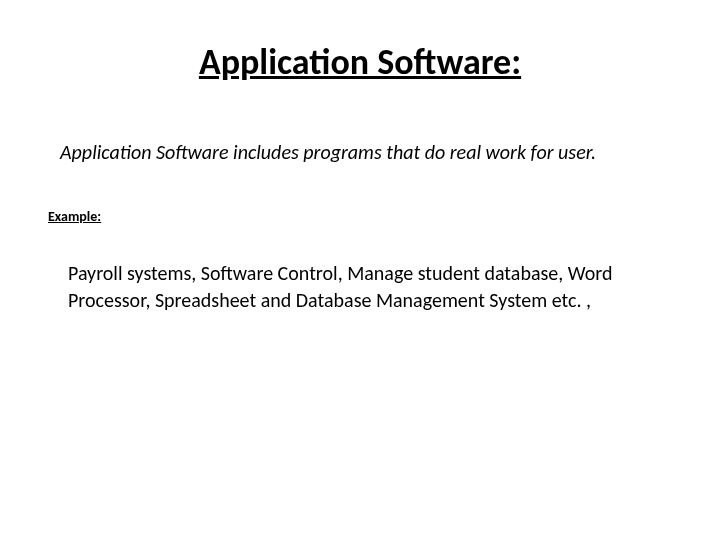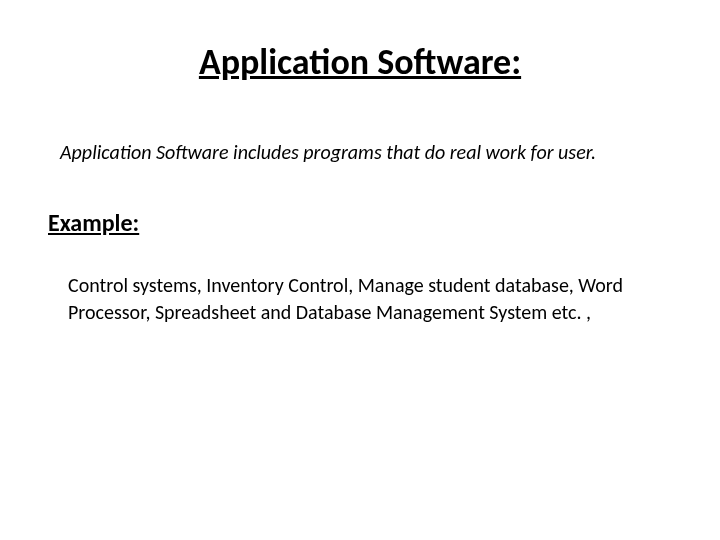--- a/index.html
+++ b/index.html
@@ -1,20 +1,20 @@
 <!DOCTYPE html>
 <html><head>
   <meta charset="utf-8">
   <style>
     * { margin: 0; padding: 0; box-sizing: border-box; }
     body { width: 720px; height: 540px; background: #ffffff; font-family: Calibri, Arial, sans-serif; color: #000; padding: 30px 40px; }
     .title { font-size: 36px; font-weight: bold; text-decoration: underline; text-align: center; margin-top: 10px; margin-bottom: 55px; }
     .definition { font-size: 20px; margin-left: 20px; margin-right: 30px; line-height: 1.35; margin-bottom: 42px; font-style: italic; }
-    .example-label { font-size: 24px; font-weight: bold; text-decoration: underline; margin-left: 8px; margin-bottom: 35px; }
+    .example-label { font-size: 14px; font-weight: bold; text-decoration: underline; margin-left: 8px; margin-bottom: 35px; }
     .example-body { font-size: 20px; margin-left: 28px; margin-right: 30px; line-height: 1.35; }
   </style>
 </head>
 <body>
 
 <h1 class="title">Application Software:</h1>
 <p class="definition">Application Software includes programs that do real work for user.</p>
 <p class="example-label">Example:</p>
-<p class="example-body">Control systems, Inventory Control, Manage student database, Word Processor, Spreadsheet and Database Management System etc. ,</p>
+<p class="example-body">Payroll systems, Software Control, Manage student database, Word Processor, Spreadsheet and Database Management System etc. ,</p>
 
 </body></html>

